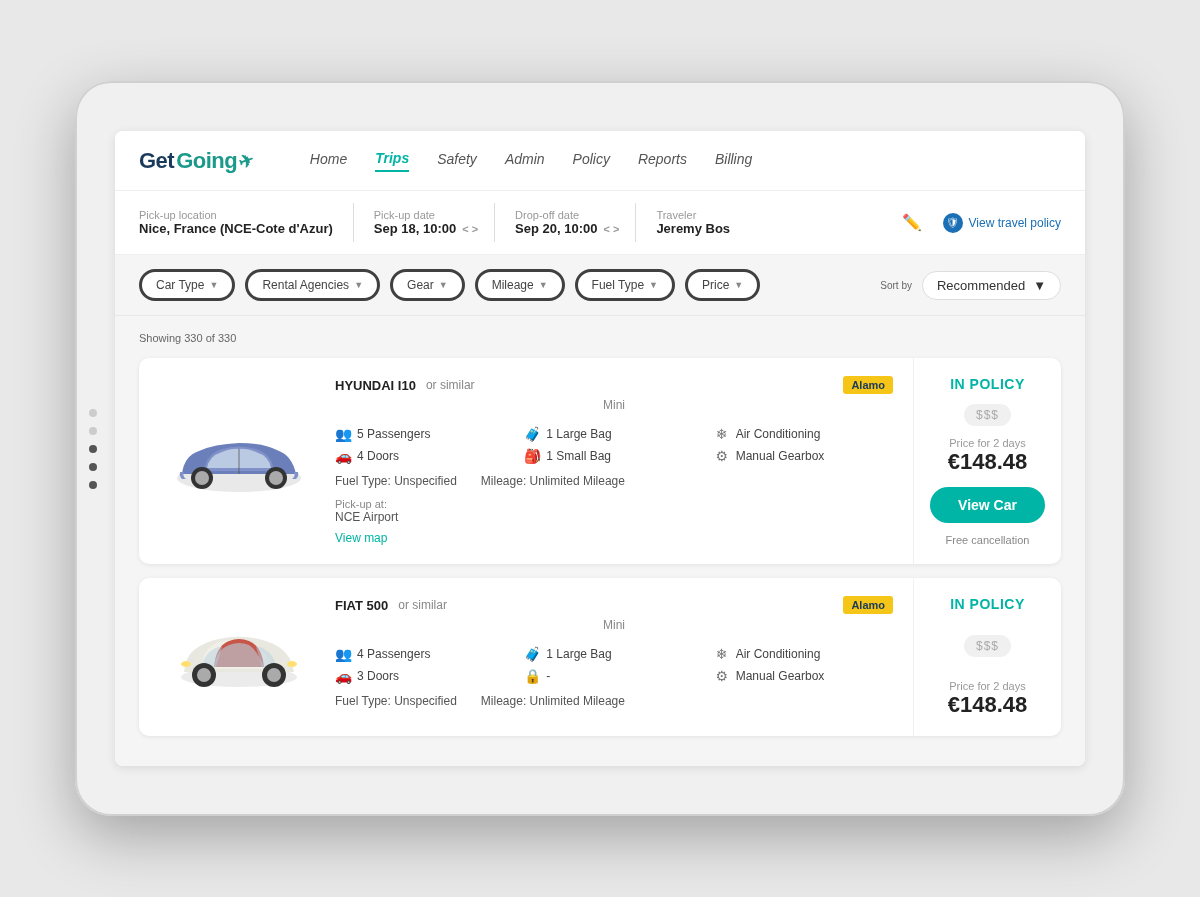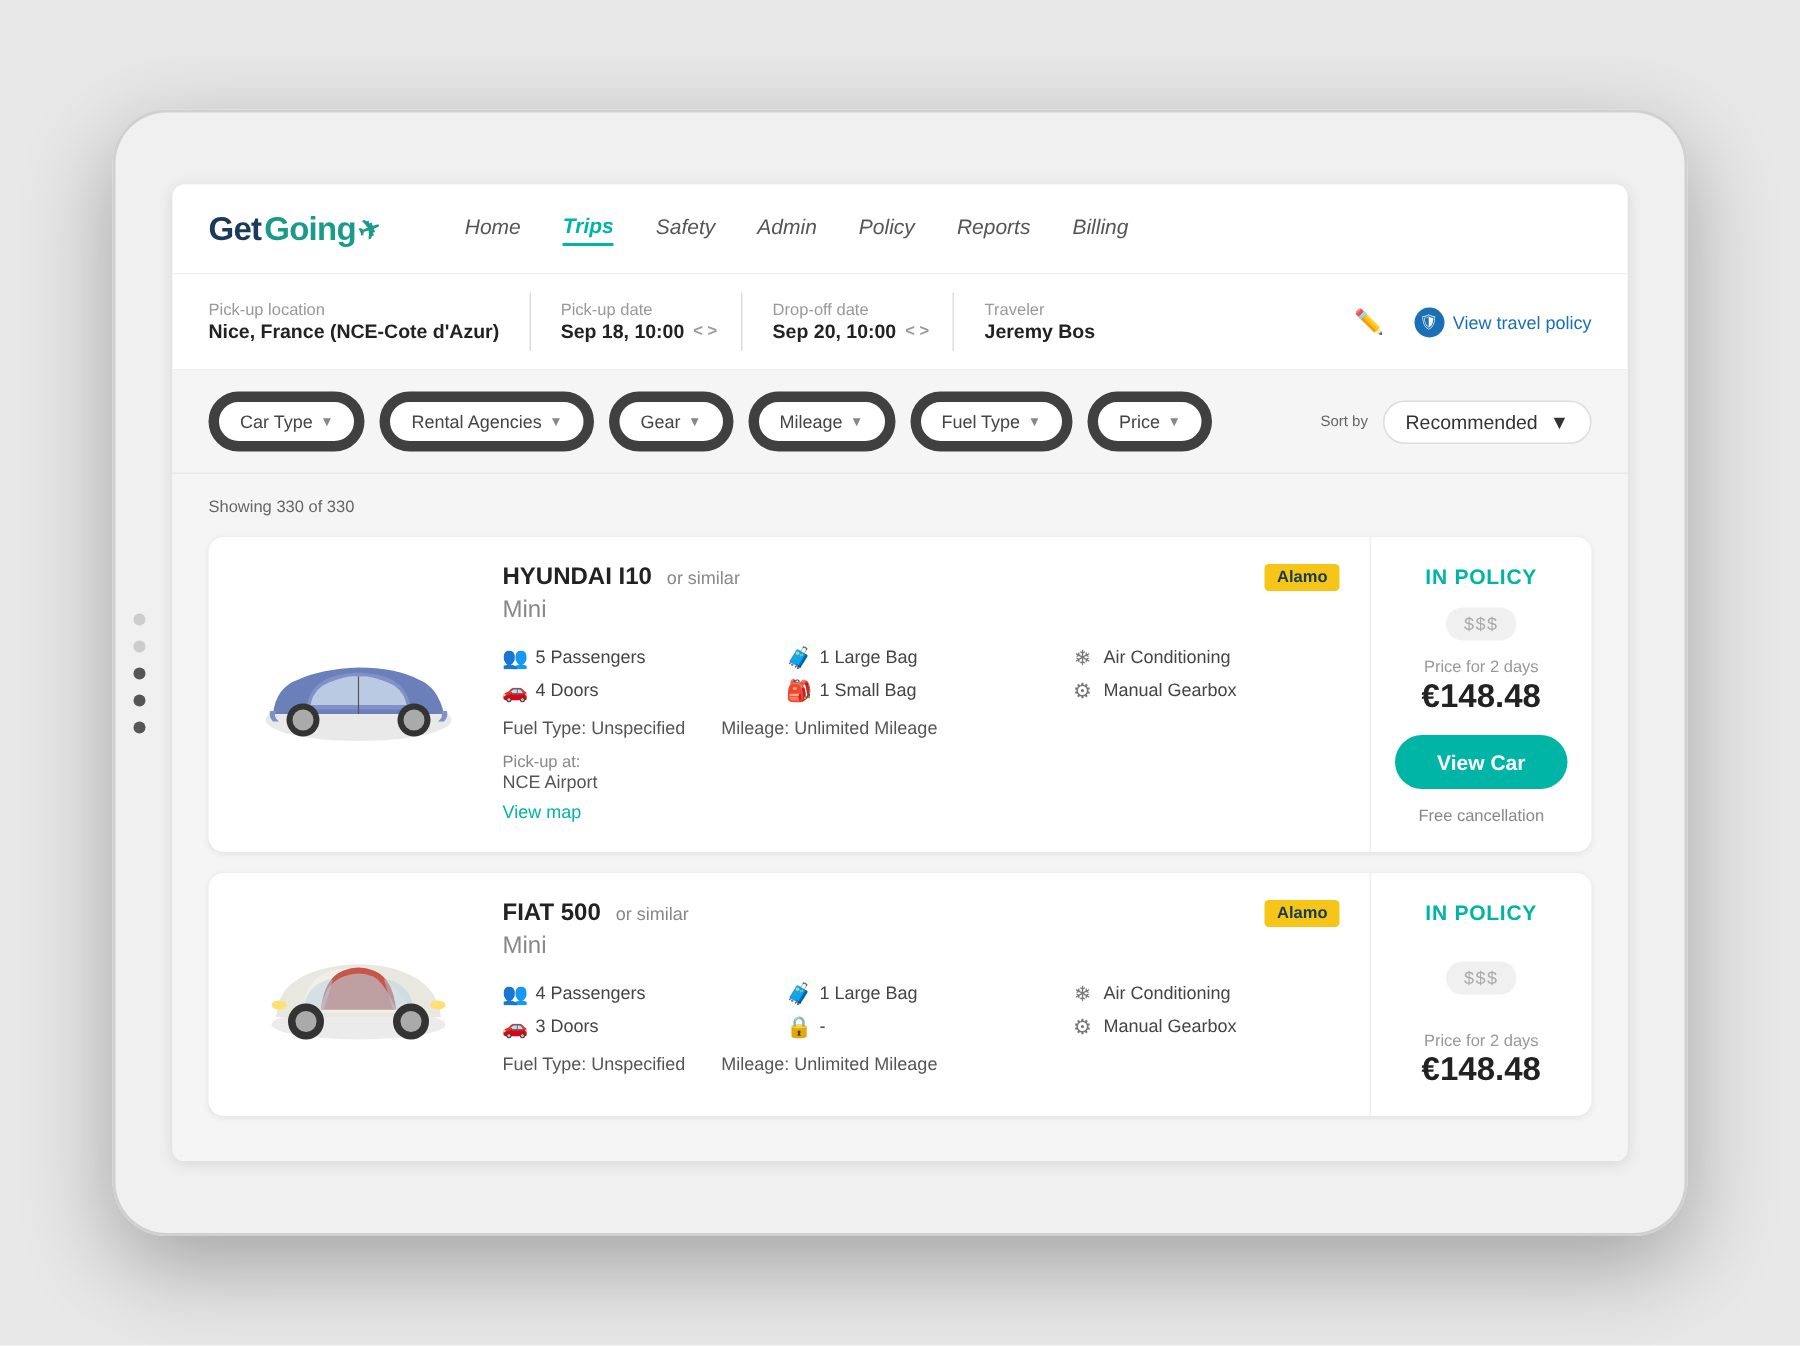--- a/index.html
+++ b/index.html
@@ -155,21 +155,21 @@
     .filters-bar {
       background: #f5f5f5;
       padding: 14px 24px;
       display: flex;
       align-items: center;
       gap: 10px;
       border-bottom: 1px solid #e8e8e8;
     }
     .filter-btn {
       background: #fff;
-      border: 7px solid #404040;
+      border: 3px solid #404040;
       border-radius: 20px;
       padding: 6px 14px;
       font-size: 12px;
       color: #444;
       cursor: pointer;
       display: flex;
       align-items: center;
       gap: 5px;
     }
     .filter-btn .chevron { font-size: 9px; color: #888; }
@@ -235,42 +235,43 @@
     .car-details {
       flex: 1;
     }
     .car-header {
       display: flex;
       align-items: center;
       gap: 10px;
       margin-bottom: 4px;
     }
     .car-name {
-      font-size: 16px;
+      font-size: 13px;
       font-weight: 700;
       color: #222;
     }
     .car-similar {
       font-size: 12px;
       color: #888;
       font-weight: 400;
     }
     .agency-badge {
       margin-left: auto;
       background: #f5c518;
       color: #1a3a5c;
       font-size: 11px;
       font-weight: 700;
       padding: 3px 8px;
       border-radius: 3px;
     }
     .car-class {
-      font-size: 16px;
+      font-size: 12px;
       color: #888;
       margin-bottom: 14px;
+      text-align: center;
     }
     .car-specs {
       display: grid;
       grid-template-columns: 1fr 1fr 1fr;
       gap: 6px 10px;
       margin-bottom: 10px;
     }
     .spec-item {
       display: flex;
       align-items: center;

